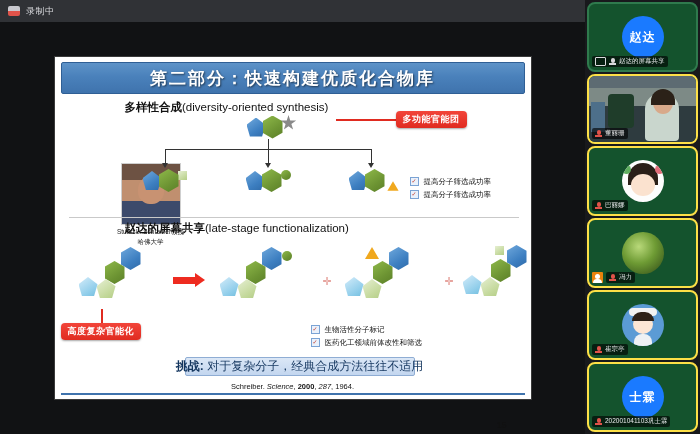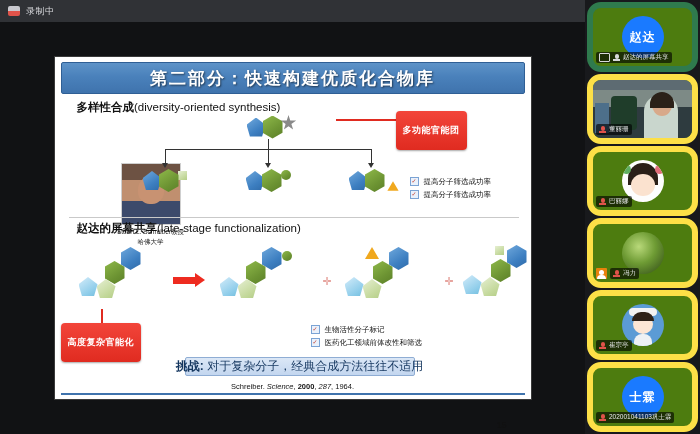--- a/index.html
+++ b/index.html
@@ -14,34 +14,34 @@
   
   .stage{position:absolute;left:0;top:22px;width:585px;height:412px;background:#111214;display:flex;align-items:center;justify-content:center;}
   .slide{position:relative;width:478px;height:344px;background:#ffffff;border:1px solid #3a3a3a;box-sizing:border-box;}
 
   
   .tband{position:absolute;left:6px;top:5px;right:6px;height:30px;
          background:linear-gradient(180deg,#5e93c8 0%,#4a81bb 45%,#3f73ad 100%);
          border:1px solid #2f5f95;border-radius:2px;display:flex;align-items:center;justify-content:center;}
   .tband .t{color:#fff;font-size:17px;font-weight:bold;letter-spacing:2px;text-shadow:1px 1px 2px rgba(0,0,0,.55);}
 
-  .sec{position:absolute;font-size:11.5px;color:#111;white-space:nowrap;}
+  .sec{position:absolute;font-size:11.5px;color:#111;white-space:nowrap;margin-left:48px;}
   .sec b{font-weight:bold;}
   .sec i{font-style:normal;}
 
   
   .photo{position:absolute;left:66px;top:106px;width:58px;height:60px;border:1px solid #cfcfcf;
          background:linear-gradient(180deg,#6d5243 0 26%,#c08f6f 26% 62%,#3c4a6b 62% 100%);overflow:hidden;}
   .photo .face{position:absolute;left:50%;top:20%;transform:translateX(-50%);width:26px;height:28px;border-radius:50% 50% 45% 45%;background:#c89272;}
   .photo .brd{position:absolute;left:50%;top:40%;transform:translateX(-50%);width:24px;height:14px;border-radius:0 0 12px 12px;background:#9a9a9a;}
   .cap{position:absolute;left:48px;top:170px;width:96px;text-align:center;font-size:6.5px;color:#222;line-height:1.5;}
 
   
   .callout{position:absolute;background:linear-gradient(180deg,#f2453a 0%,#e02b20 100%);
-           color:#fff;font-size:9px;font-weight:bold;padding:13px 7px;border-radius:4px;
+           color:#fff;font-size:9px;font-weight:bold;padding:2px 7px;border-radius:4px;
            box-shadow:0 1px 2px rgba(0,0,0,.35);white-space:nowrap;letter-spacing:.5px;}
   .lead{position:absolute;background:#e02b20;height:2px;}
 
   
   .chk{position:absolute;font-size:7.5px;color:#111;line-height:1.75;}
   .chk div{display:flex;align-items:center;gap:5px;white-space:nowrap;}
   .cbox{width:7px;height:7px;border:1px solid #7ba3d4;background:#eaf1fb;color:#c0392b;font-size:6px;
         line-height:6px;text-align:center;flex:0 0 auto;font-weight:bold;}
 
   
@@ -76,21 +76,21 @@
 
   .cite{position:absolute;left:0;right:0;top:325px;text-align:center;font-size:7.5px;color:#111;}
   .cite i{font-style:italic;}
   .cite b{font-weight:bold;}
   .pgno{position:absolute;right:24px;top:323px;font-size:9px;color:#111;margin-top:40px;}
   .botline{position:absolute;left:6px;right:6px;bottom:4px;height:2px;background:#3f73ad;}
 
   
   .rail{position:absolute;right:0;top:0;width:115px;height:434px;background:#18191c;
         display:flex;flex-direction:column;padding:2px;box-sizing:border-box;gap:2px;}
-  .tile{position:relative;flex:1 1 0;background:#4d7c0f;border:6px solid #fde047;border-radius:14px;overflow:hidden;
+  .tile{position:relative;flex:1 1 0;background:#14532d;border:2px solid #fde047;border-radius:8px;overflow:hidden;
         display:flex;align-items:center;justify-content:center;}
   .tile.active{border-color:#2f7a4d;}
   .av{width:42px;height:42px;border-radius:50%;display:flex;align-items:center;justify-content:center;
       color:#fff;font-size:12px;font-weight:bold;letter-spacing:1px;}
   .av.blue{background:#1a7aff;}
   .namebar{position:absolute;left:3px;bottom:3px;max-width:104px;background:rgba(0,0,0,.62);border-radius:2px;
            padding:1px 3px;display:flex;align-items:center;gap:3px;}
   .namebar .nm{color:#e9eaec;font-size:6.5px;white-space:nowrap;overflow:hidden;text-overflow:ellipsis;}
   .micon{width:7px;height:8px;flex:0 0 auto;position:relative;}
   .micon::before{content:"";position:absolute;left:1.5px;top:0;width:4px;height:5px;border-radius:2px;background:#d8d9db;}

